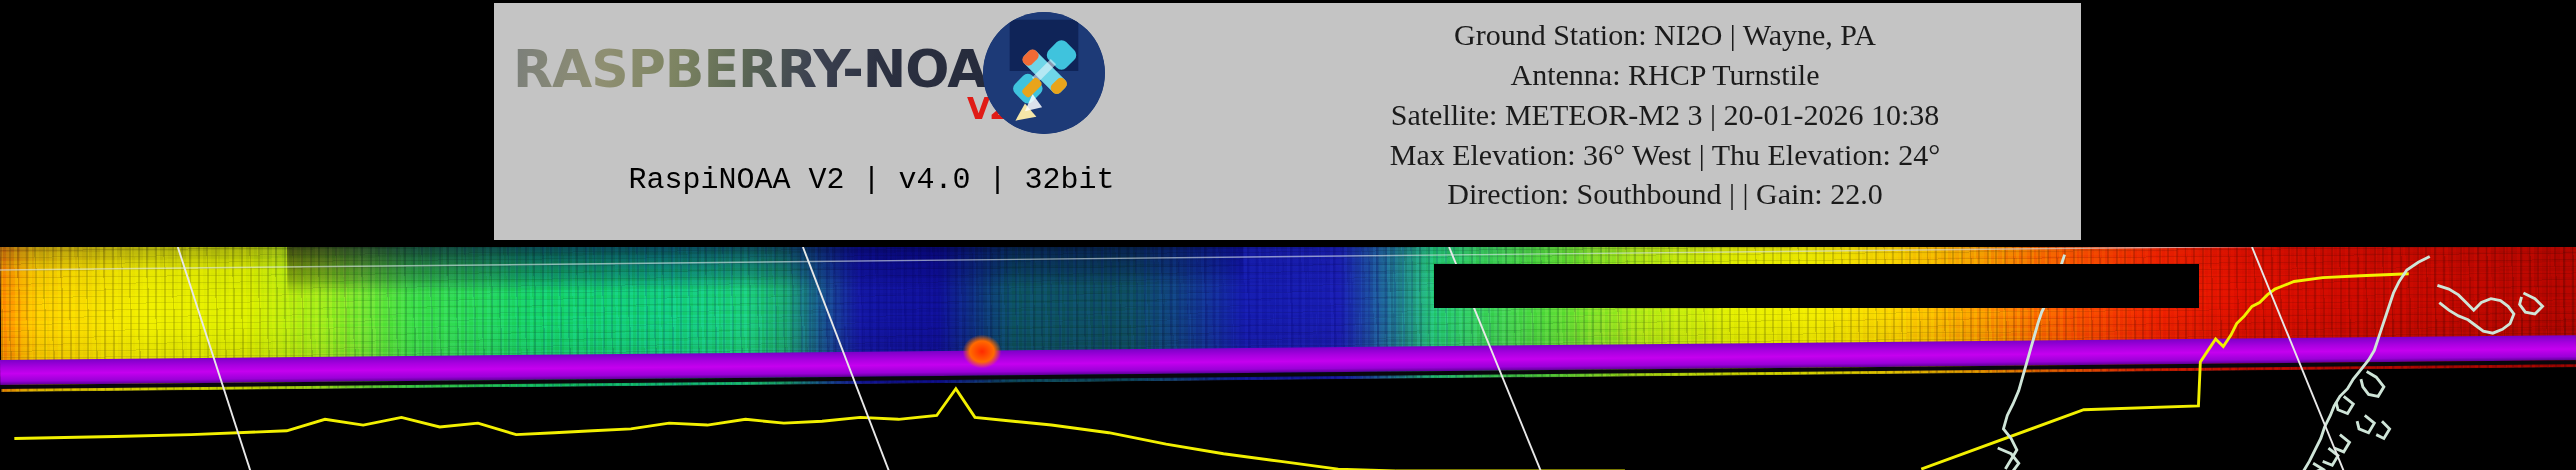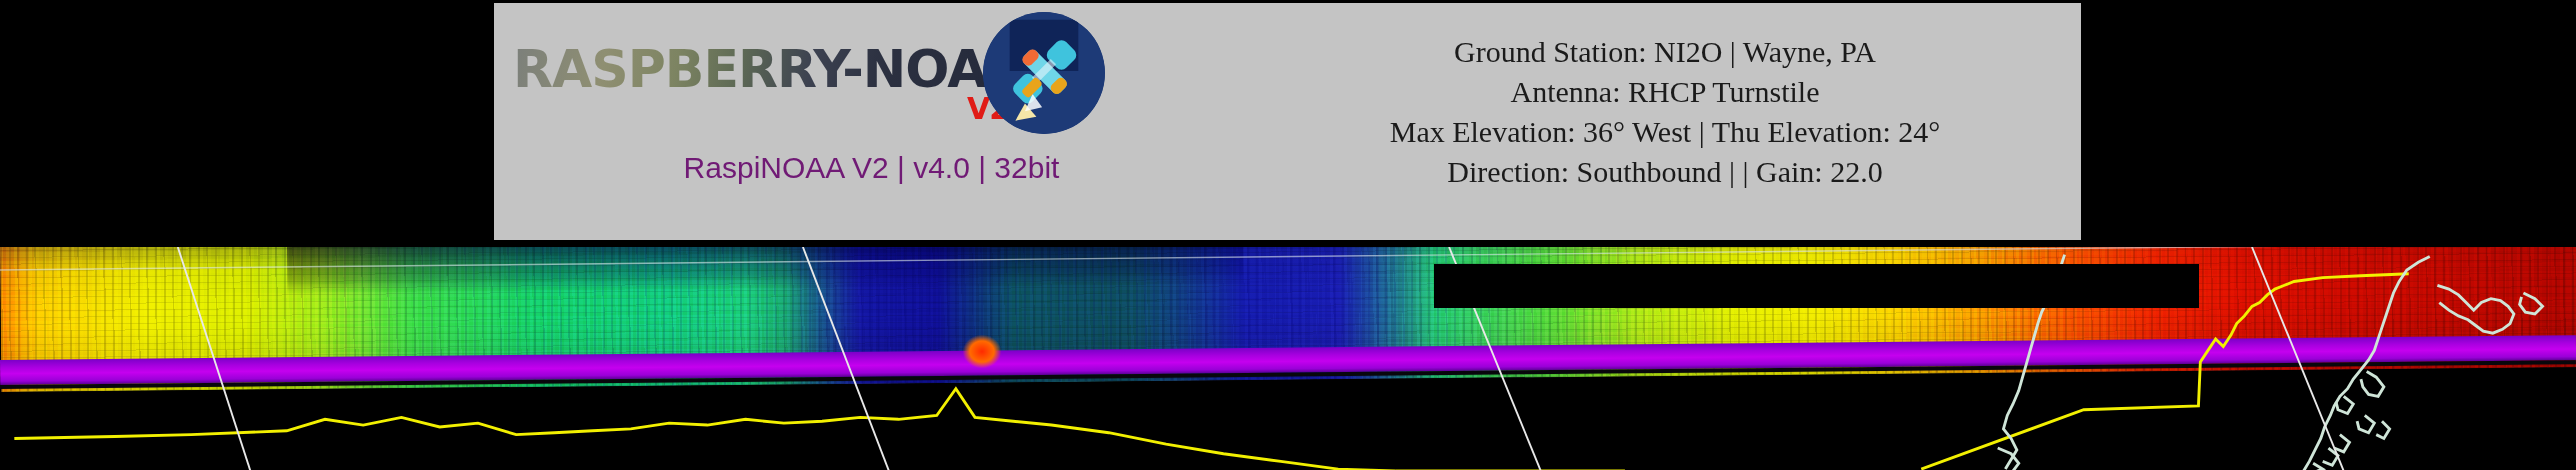--- a/index.html
+++ b/index.html
@@ -31,26 +31,26 @@
     position:absolute;left:473px;top:88px;
     font-family:"DejaVu Sans",sans-serif;font-weight:bold;font-size:30px;
     color:#e01b16;letter-spacing:-1px;
   }
   #logo-badge{
     position:absolute;left:489px;top:9.6px;width:122px;height:122px;
     border-radius:50%;background:#1d3a77;overflow:hidden;
   }
   #logo-badge svg{display:block;}
   #header-left-lines{
-    margin-top:4px;text-align:center;width:100%;
-    font-family:Liberation Sans, sans-serif;font-size:30px;color:#701a75;line-height:1.32;
+    margin-top:17px;text-align:center;width:100%;
+    font-family:Liberation Mono, monospace;font-size:30px;color:#000000;line-height:1.32;
   }
   #header-right{
     flex:1;display:flex;flex-direction:column;align-items:center;justify-content:flex-start;
-    padding-top:29px;
+    padding-top:12px;
     font-family:"Liberation Serif",serif;font-size:30px;color:#1b1b1b;line-height:1.33;
     text-align:center;white-space:nowrap;
   }
   .info-line{display:block;}
 
   
   #imagery{
     position:absolute;left:0;top:247px;width:2576px;height:224px;
     background:#000;overflow:hidden;
   }
@@ -160,20 +160,21 @@
       </div>
 
       <div id="header-left-lines">
         <span class="info-line">RaspiNOAA V2 | v4.0 | 32bit</span>
       </div>
     </div>
 
     <div id="header-right">
       <span class="info-line">Ground Station: NI2O | Wayne, PA</span>
       <span class="info-line">Antenna: RHCP Turnstile</span>
+      <span class="info-line">Satellite: METEOR-M2 3 | 20-01-2026 10:38</span>
       <span class="info-line">Max Elevation: 36° West | Thu Elevation: 24°</span>
       <span class="info-line">Direction: Southbound | | Gain: 22.0</span>
     </div>
 
   </div>
 
   <div id="imagery">
 
     <div id="scan-strip">
       <div class="grad-base" id="grad-main"></div>

